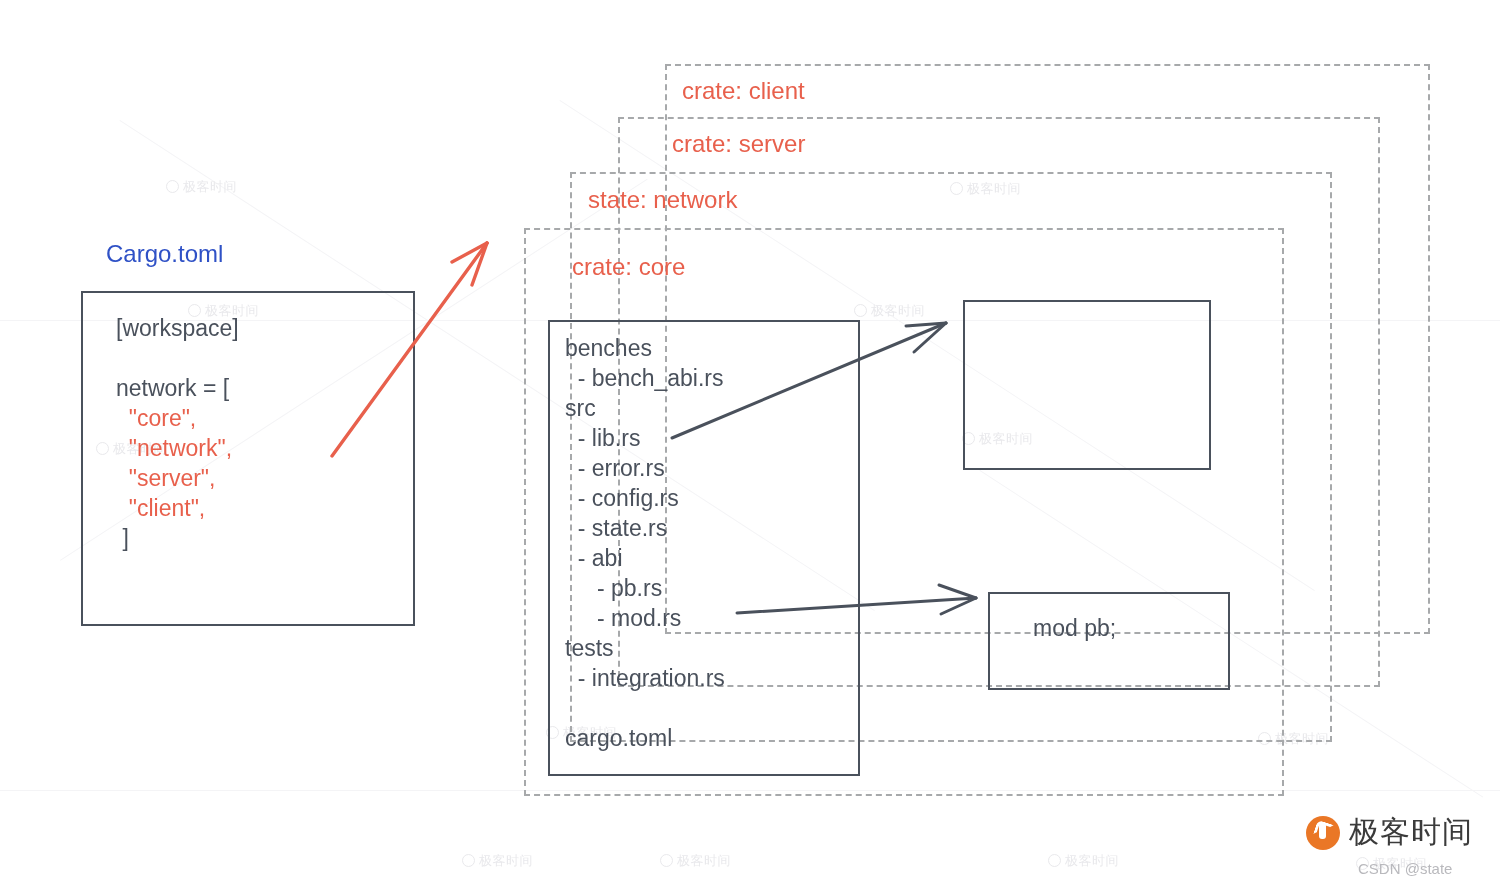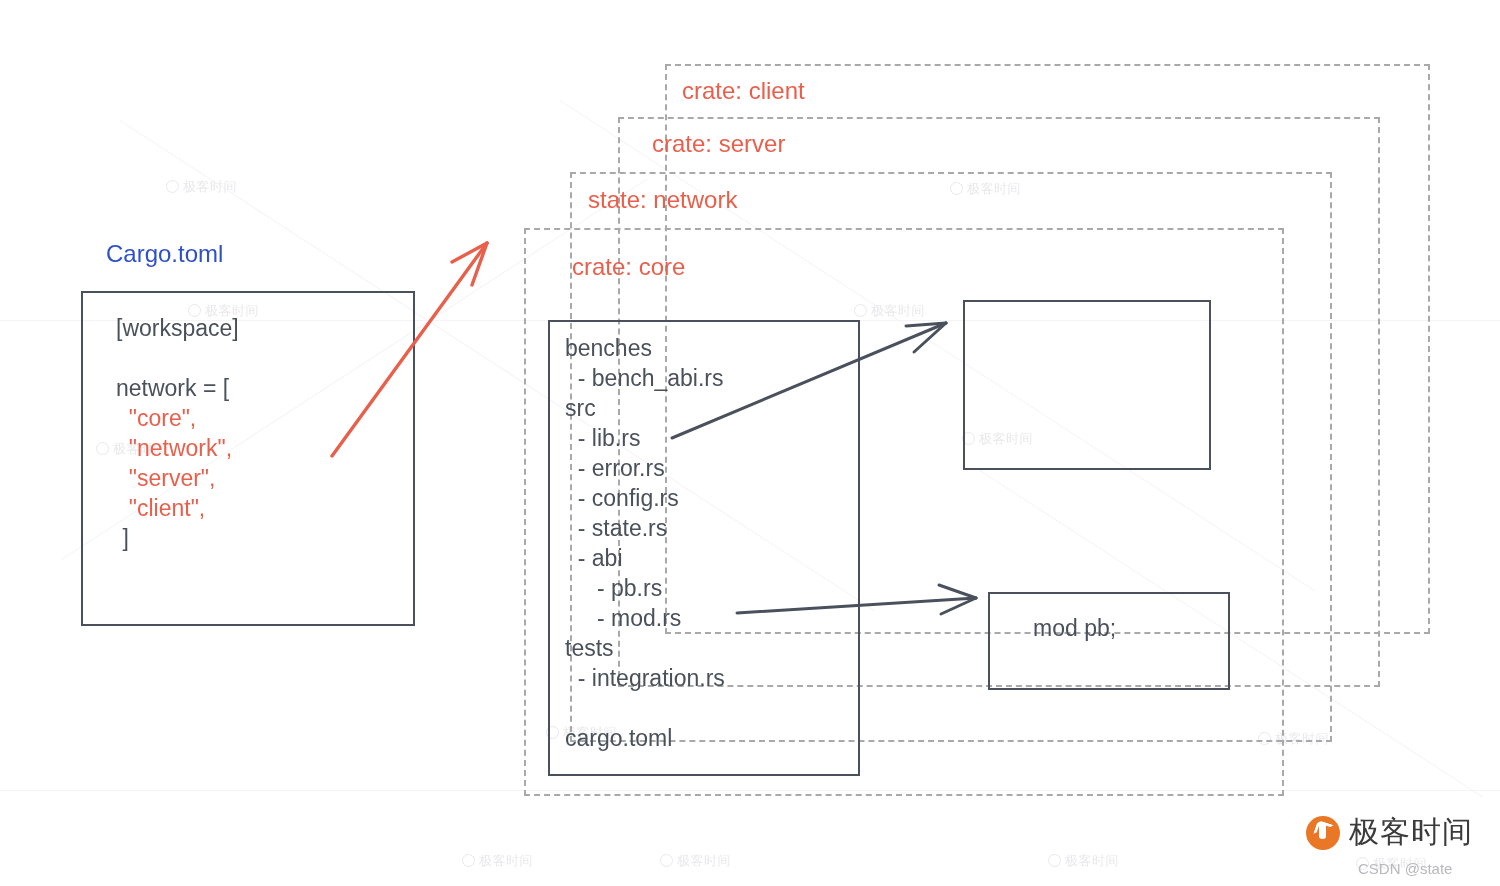--- a/index.html
+++ b/index.html
@@ -179,21 +179,21 @@
   <div class="wm" style="left:1048px; top:852px;"><span class="wmdot"></span><span>极客时间</span></div>
   <div class="wm" style="left:1258px; top:730px;"><span class="wmdot"></span><span>极客时间</span></div>
   <div class="wm" style="left:1356px; top:855px;"><span class="wmdot"></span><span>极客时间</span></div>
 
   <div id="label-cargo-toml">Cargo.toml</div>
 
   <div class="dashbox" style="left:665px; top:64px; width:765px; height:570px;"></div>
   <div class="crate-label" style="left:682px; top:77px;text-align:right;">crate: client</div>
 
   <div class="dashbox" style="left:618px; top:117px; width:762px; height:570px;"></div>
-  <div class="crate-label" style="left:652px; top:130px;">crate: server</div>
+  <div class="crate-label" style="left:672px; top:130px;">crate: server</div>
 
   <div class="dashbox" style="left:570px; top:172px; width:762px; height:570px;"></div>
   <div class="crate-label" style="left:588px; top:186px;">state: network</div>
 
   <div class="dashbox" style="left:524px; top:228px; width:760px; height:568px;"></div>
   <div class="crate-label" style="left:541px; top:253px;margin-left:31px;">crate: core</div>
 
   <div class="solidbox" style="left:81px; top:291px; width:334px; height:335px;"></div>
   <div class="code" style="left:116px; top:313px;"><span>[workspace]</span>
 <span> </span>

